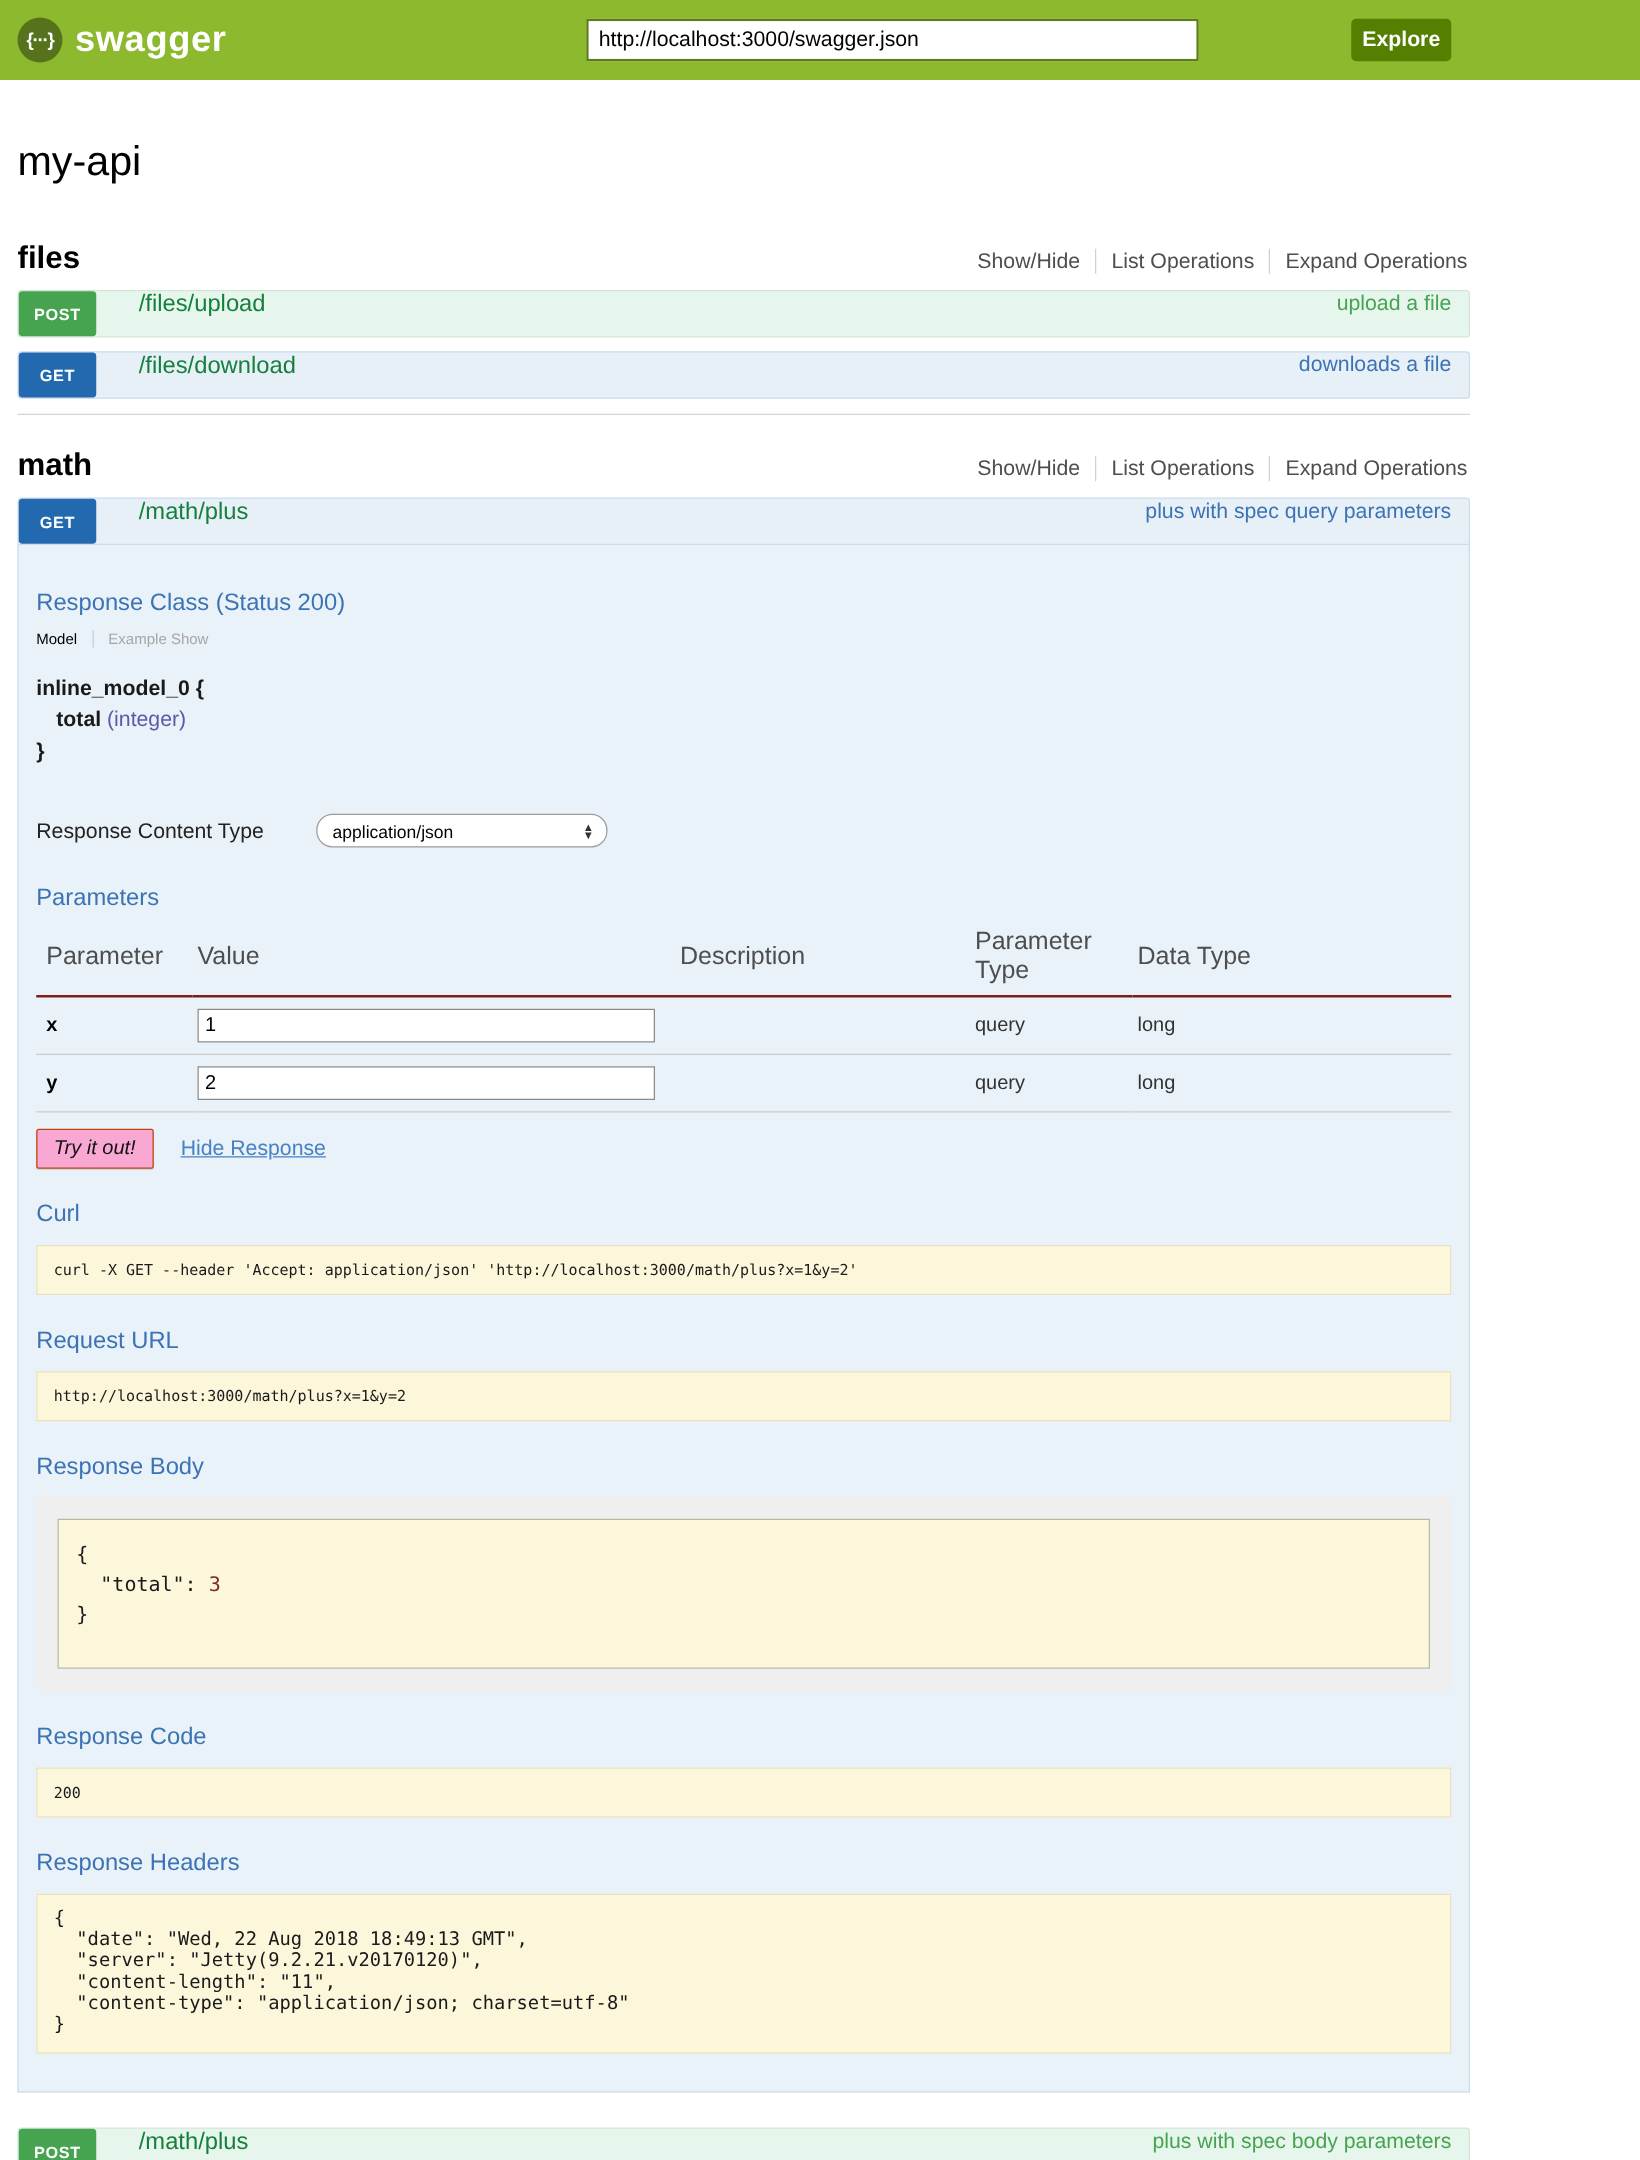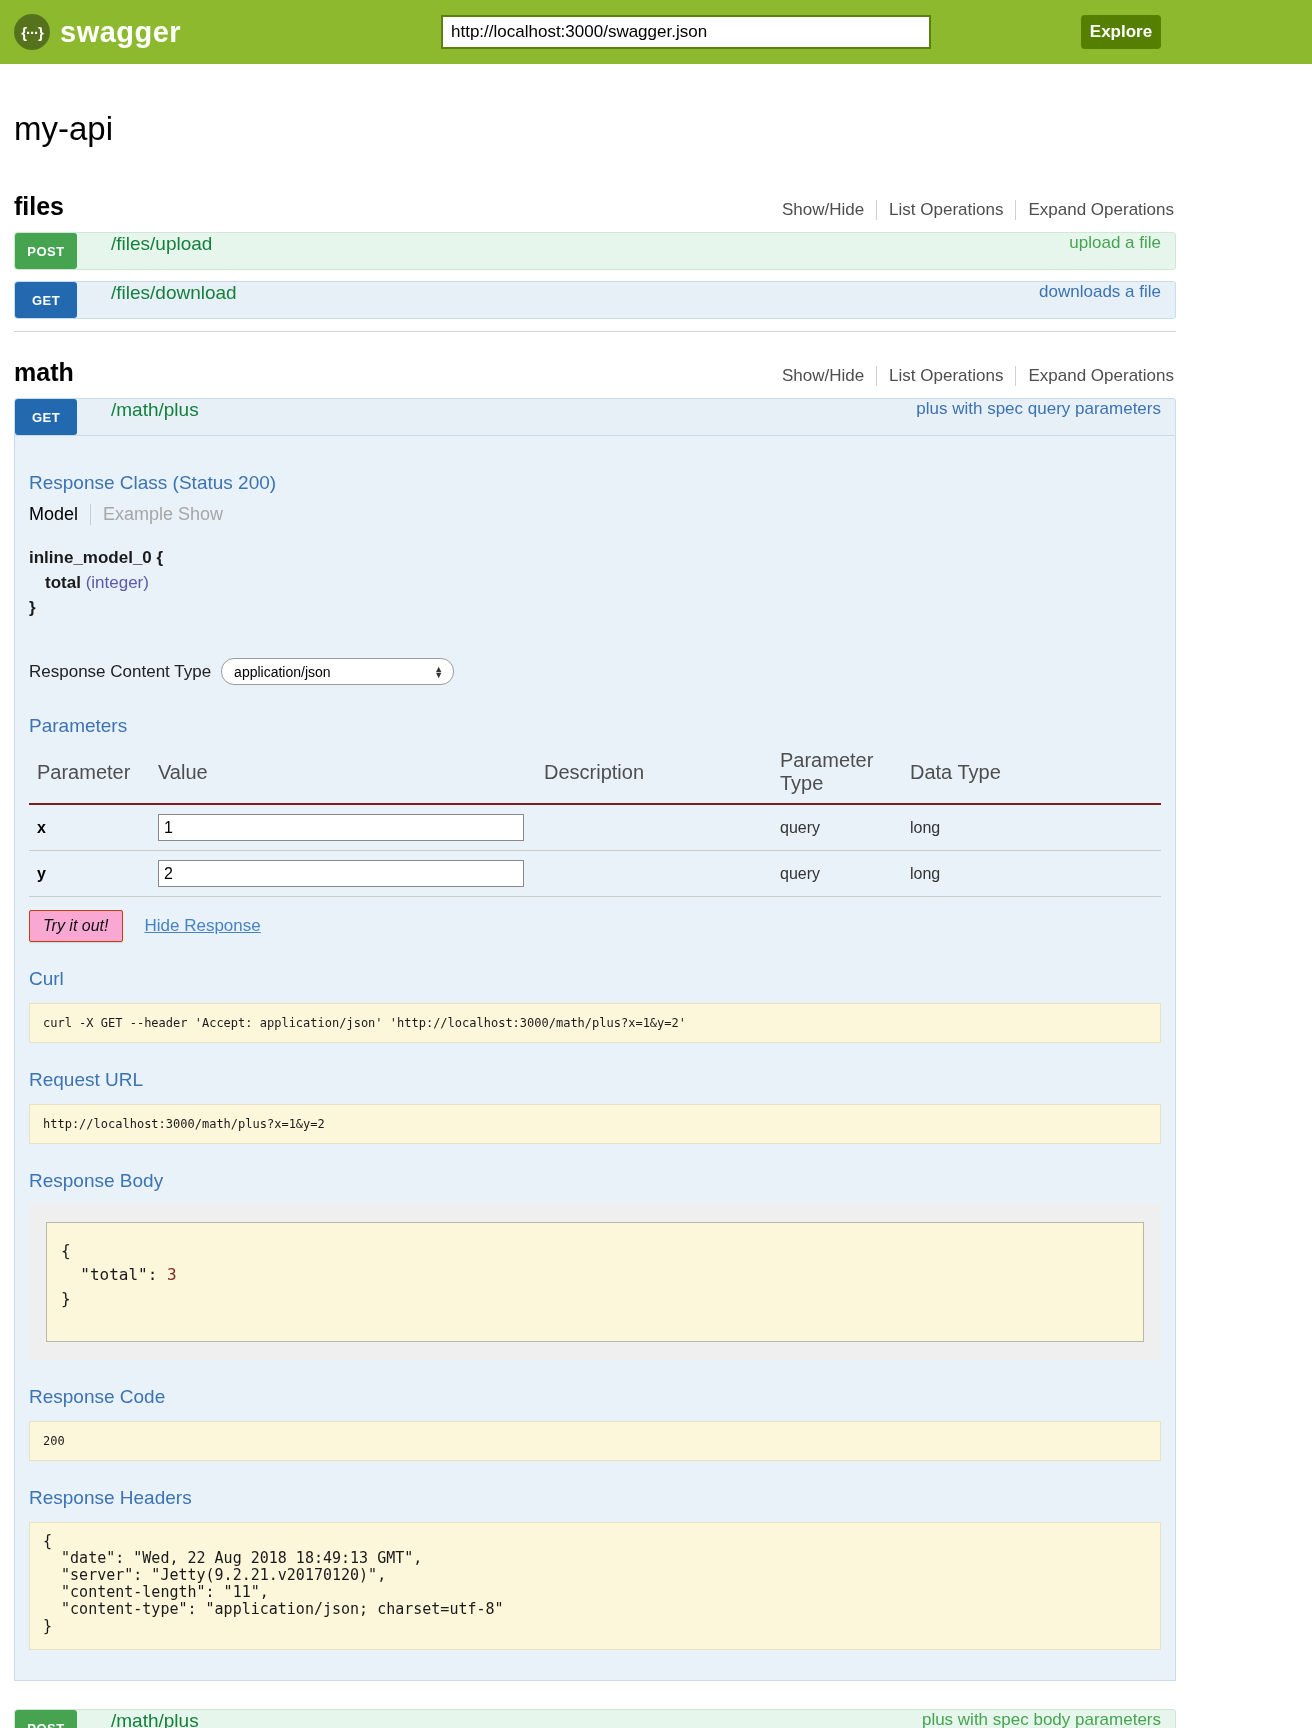--- a/index.html
+++ b/index.html
@@ -7,21 +7,21 @@
   body { font-family:"Liberation Sans","DejaVu Sans",sans-serif; color:#333; }
   .page { position:relative; width:1312px; min-height:1728px; overflow:hidden; }
 
   
   .header { position:relative; height:64px; background:#8cb92e; }
   .logo { position:absolute; left:14px; top:14px; display:flex; align-items:center; }
   .logo-icon { display:inline-flex; align-items:center; justify-content:center;
     width:36px; height:36px; border-radius:50%; background:rgba(0,0,0,0.38);
     color:#fff; font-weight:bold; font-size:15px; letter-spacing:-1px; }
   .logo-text { margin-left:10px; color:#fff; font-weight:bold; font-size:29px; letter-spacing:0.5px; }
-  .url-input { position:absolute; left:441px; top:15px; width:490px; height:34px;
+  .url-input { position:absolute; left:469px; top:15px; width:490px; height:34px;
     border:2px solid #5b7f12; outline:1px solid #fff; outline-offset:-3px;
     background:#fff; font-size:17px; padding:0 8px; color:#000;
     font-family:"Liberation Sans",sans-serif; }
   .explore-btn { position:absolute; left:1081px; top:15px; width:80px; height:34px;
     background:#547f00; color:#fff; font-weight:bold; font-size:17px;
     border:none; border-radius:4px; cursor:pointer; font-family:"Liberation Sans",sans-serif; }
 
   
   .container { width:1162px; margin-left:14px; }
   .api-title { margin-top:46px; font-size:33px; font-weight:normal; color:#000; }
@@ -49,32 +49,32 @@
   .op-summary { margin-left:auto; padding-right:14px; font-size:17px; cursor:pointer; }
   .op-row.get  .op-summary { color:#3c73b4; }
   .op-row.post .op-summary { color:#46a450; }
 
   
   .op-content { background:#e9f2f9; border:1px solid #c9dcec; border-top:none;
     padding:36px 14px 30px 14px; }
   .content-heading { font-size:19px; font-weight:normal; color:#3c73b4; margin-top:26px; }
   .content-heading.first { margin-top:0; }
 
-  .model-tabs { display:flex; align-items:center; margin-top:10px; font-size:18px; }
+  .model-tabs { display:flex; align-items:center; margin-top:10px; font-size:12px; }
   .tab-model { color:#000; cursor:pointer; padding-right:12px; }
   .tab-example { color:#a6a6a6; cursor:pointer; padding-left:12px; border-left:1px solid #c5cdd4; }
 
   .model-block { margin-top:20px; font-size:17px; color:#222; }
   .model-line { line-height:25px; }
   .model-open, .model-close { font-weight:bold; color:#1a1a1a; }
   .model-prop { padding-left:16px; }
   .prop-name { font-weight:bold; color:#1a1a1a; }
   .prop-type { color:#5a5aaa; }
 
-  .rct-row { display:flex; align-items:center; margin-top:38px; }
+  .rct-row { display:flex; align-items:center; margin-top:38px;gap:32px; }
   .rct-label { font-size:17px; color:#222; }
   .select-box { display:flex; align-items:center; margin-left:10px; width:233px; height:27px;
     background:#fff; border:1px solid #9c9c9c; border-radius:13px; padding:0 10px 0 12px;
     font-size:14px; color:#000; cursor:pointer; }
   .select-arrows { margin-left:auto; display:flex; flex-direction:column; line-height:6px;
     font-size:9px; color:#333; }
 
   .params-heading { margin-top:30px; }
   .param-table { width:100%; border-collapse:collapse; margin-top:8px; font-size:16px; }
   .param-table th { text-align:left; color:#4e4e4e; font-weight:normal; font-size:20px;

